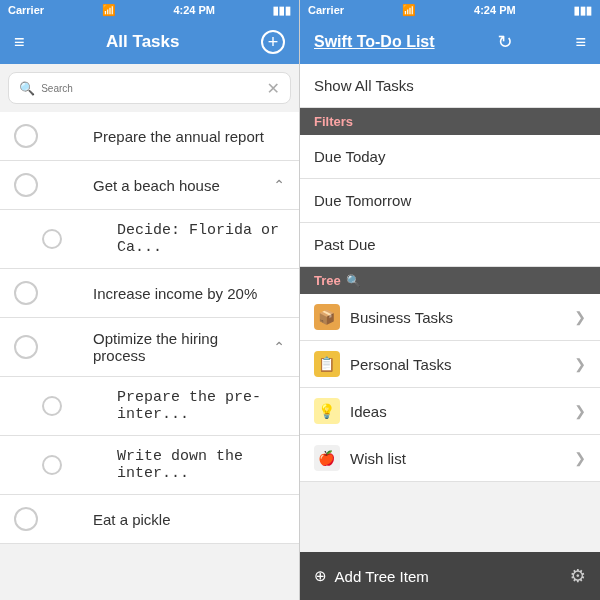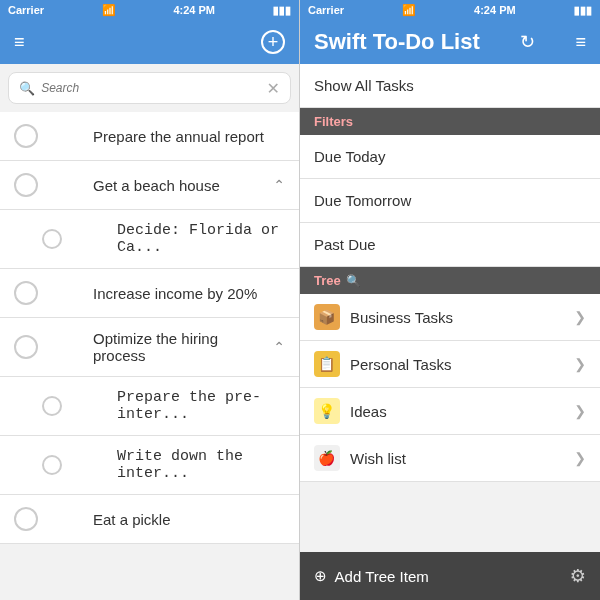--- a/index.html
+++ b/index.html
@@ -81,24 +81,23 @@
     }
     .search-bar .search-icon-left {
       color: #aaa;
       font-size: 13px;
       margin-right: 6px;
     }
     .search-bar input {
       border: none;
       outline: none;
       background: transparent;
-      font-size: 12px;
+      font-size: 10px;
       color: #b91c1c;
       flex: 1;
-      font-style: italic;
     }
     .search-bar .clear-icon {
       color: #aaa;
       font-size: 16px;
     }
 
     .task-list {
       flex: 1;
       overflow-y: auto;
       background: #f2f2f2;
@@ -153,23 +152,24 @@
     .right-header {
       background: #4a90d9;
       height: 44px;
       display: flex;
       align-items: center;
       justify-content: space-between;
       padding: 0 14px;
       color: white;
     }
     .right-header .app-title {
-      font-size: 22px;
+      font-size: 16px;
       font-weight: 600;
       color: white;
+      text-decoration: underline;
     }
     .right-header .sync-icon {
       font-size: 18px;
       color: white;
     }
     .right-header .menu-icon {
       font-size: 18px;
       color: white;
     }
 
@@ -258,20 +258,21 @@
 
   <div class="status-bar left-status">
     <span class="carrier">Carrier</span>
     <span style="font-size:11px;">📶</span>
     <span class="time">4:24 PM</span>
     <span style="font-size:11px;">▮▮▮</span>
   </div>
 
   <div class="left-header">
     <span class="menu-icon">≡</span>
+    <span class="title">All Tasks</span>
     <div class="add-icon">+</div>
   </div>
 
   <div class="search-bar">
     <span class="search-icon-left">🔍</span>
     <input type="text" placeholder="Search" style="">
     <span class="clear-icon">✕</span>
   </div>
 
   <div class="task-list">

